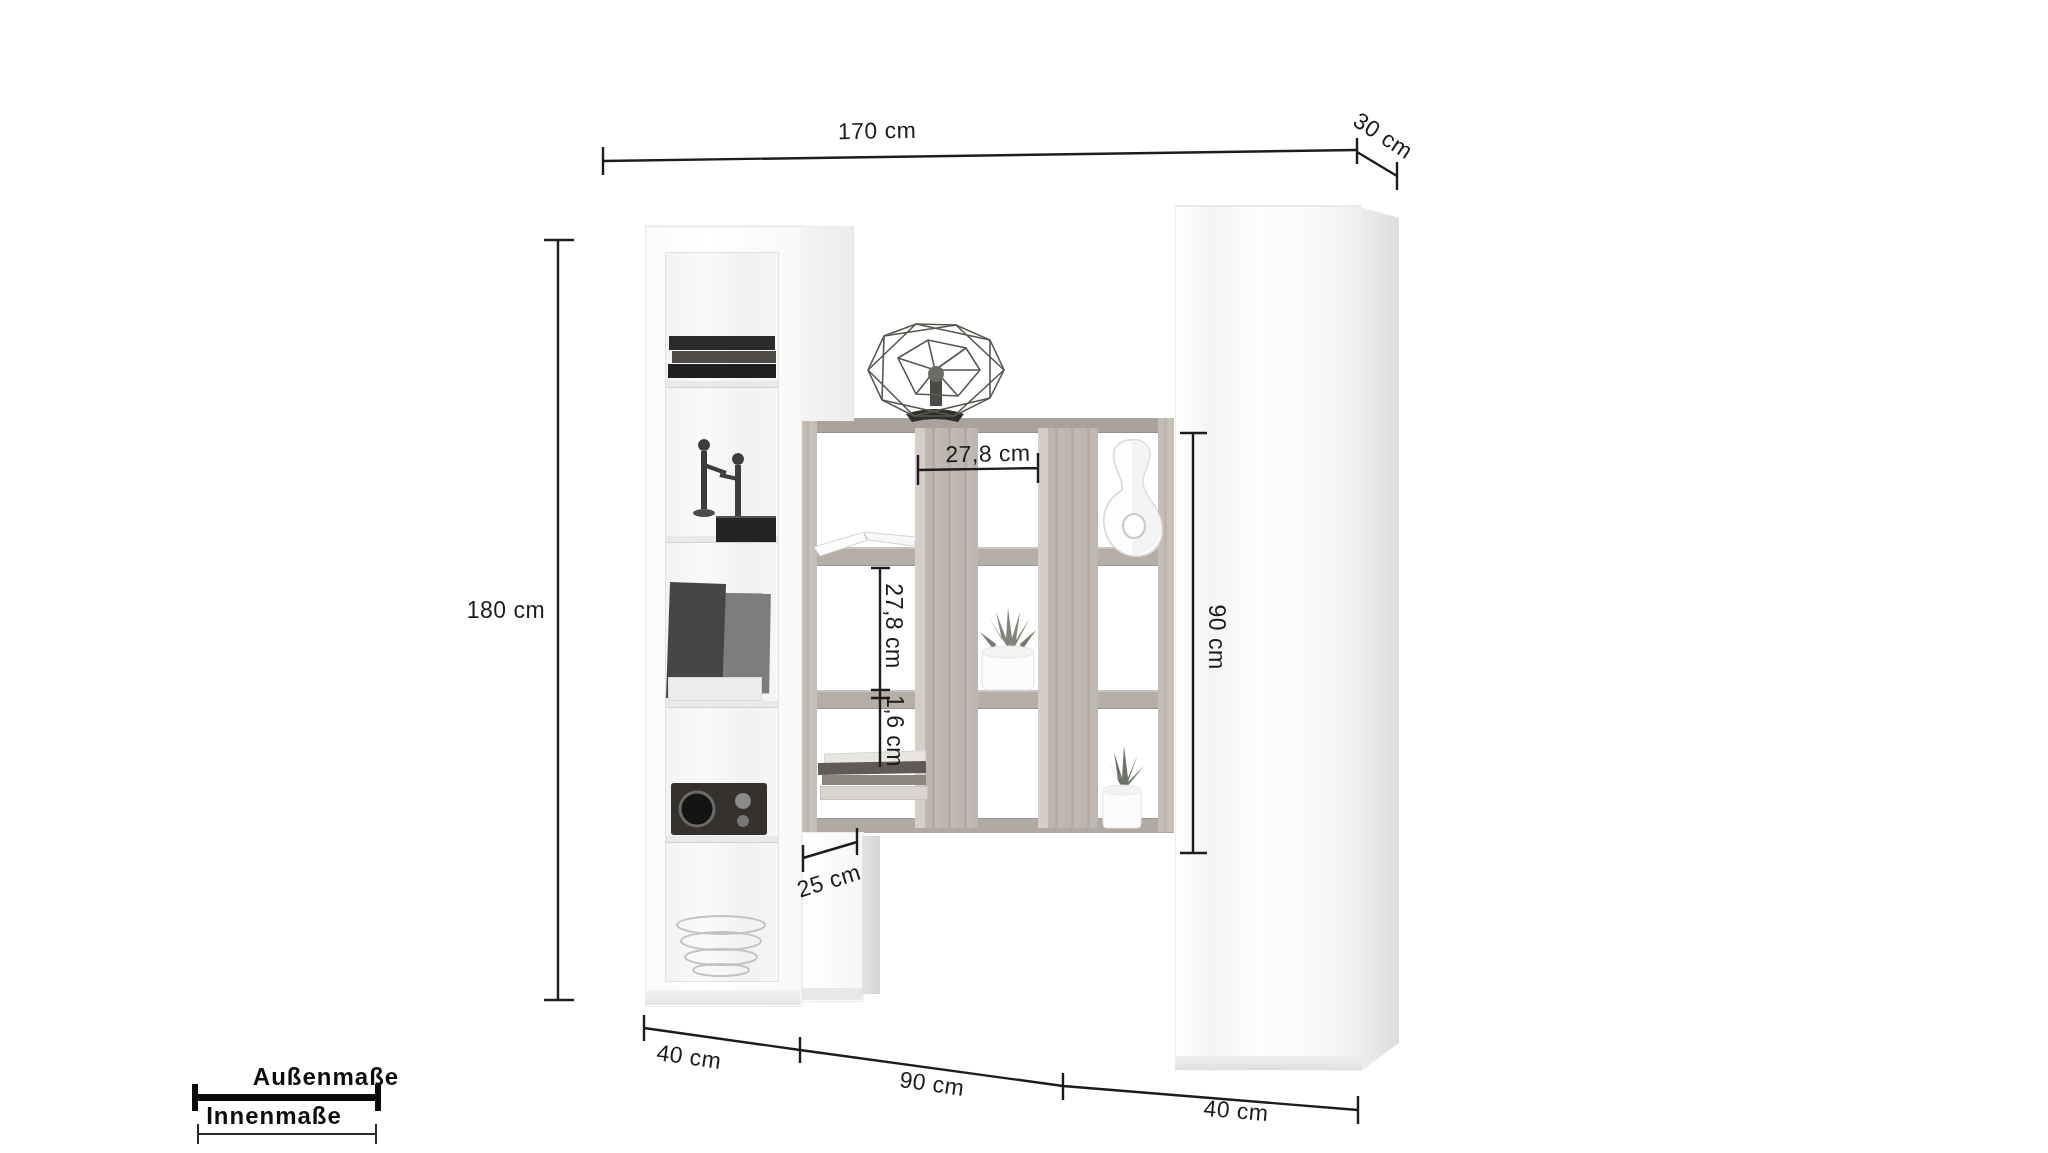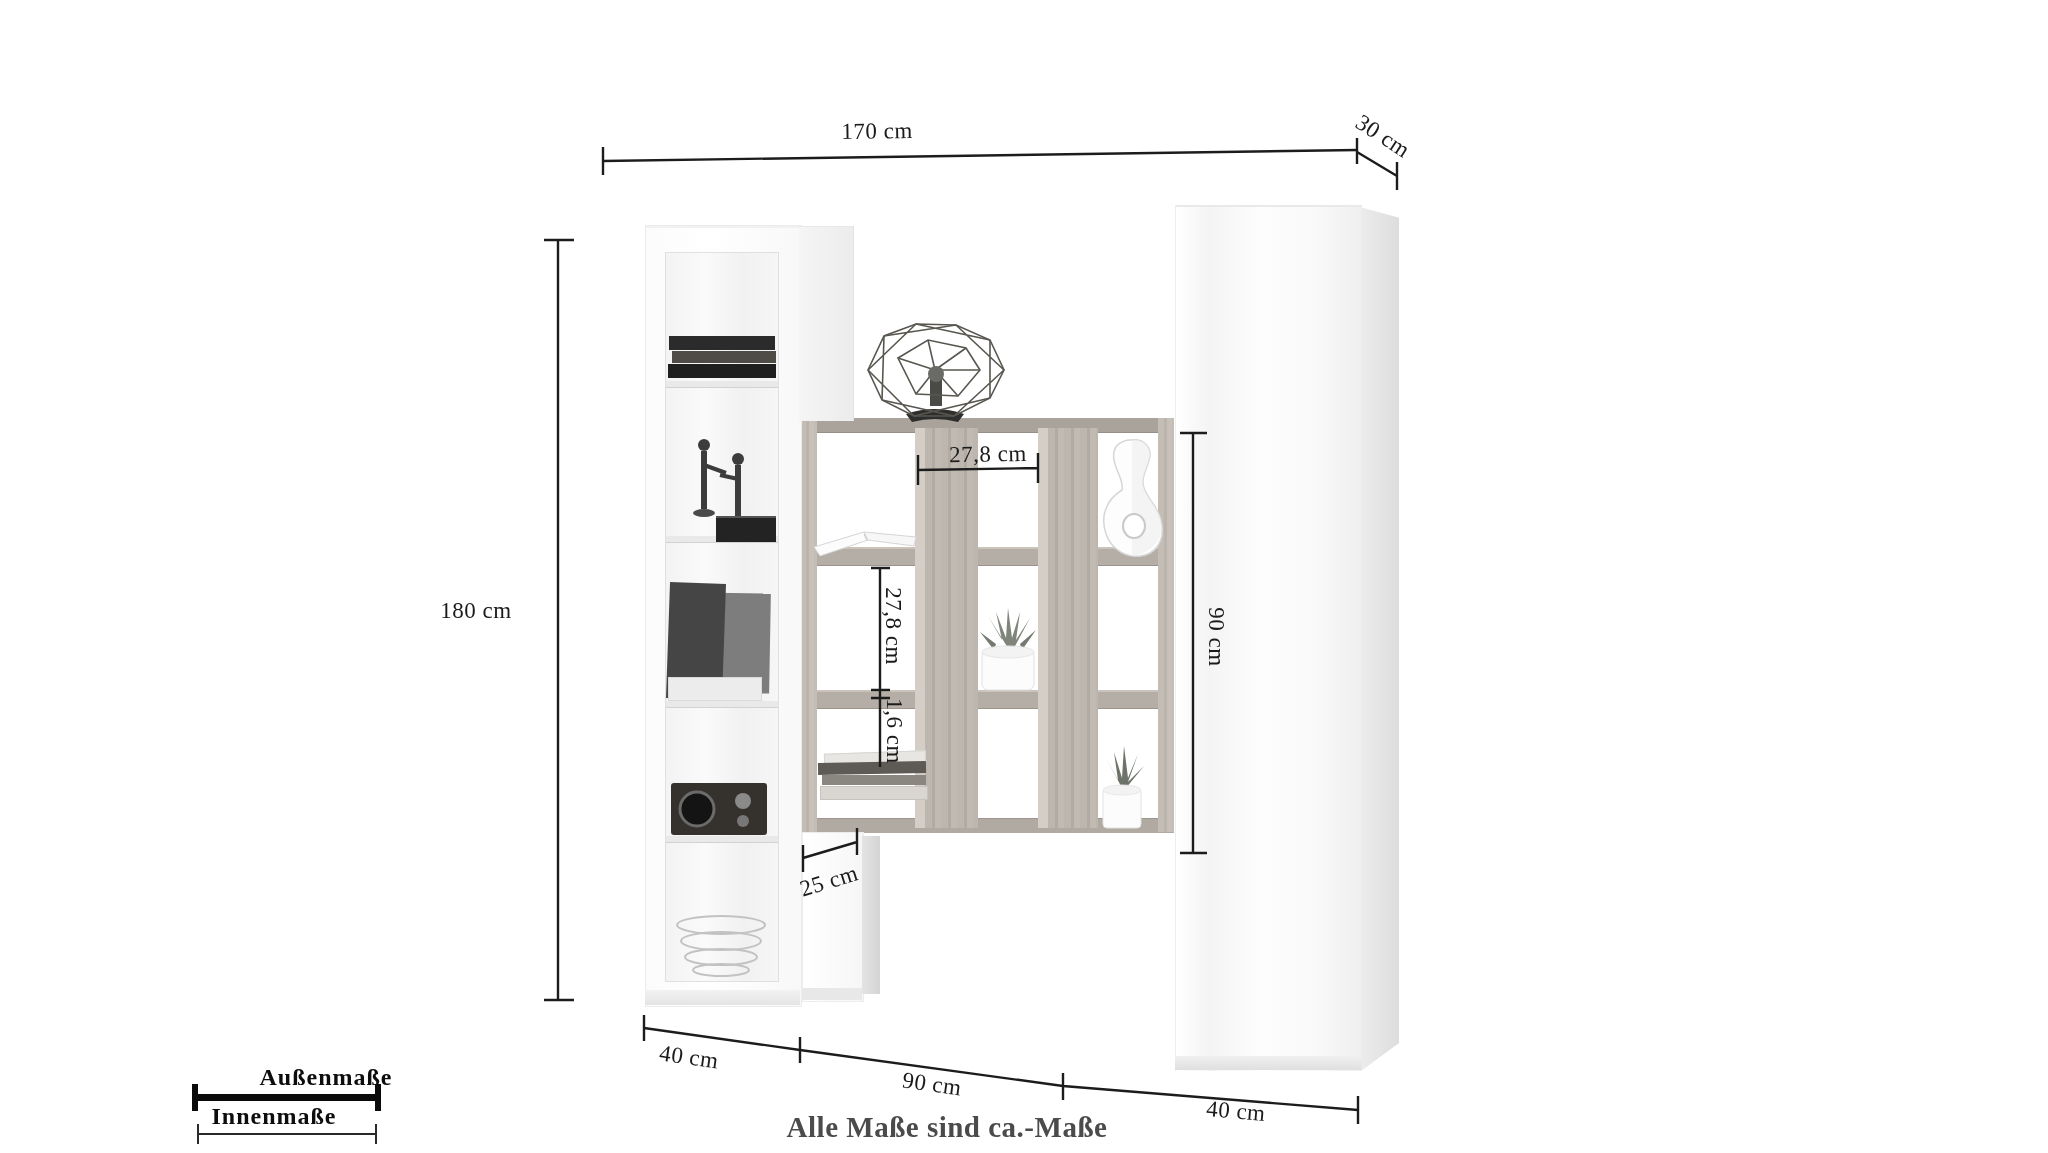--- a/index.html
+++ b/index.html
@@ -1,17 +1,17 @@
 <!DOCTYPE html>
 <html><head>
 <meta charset="utf-8">
 <style>
   html,body{margin:0;padding:0;background:#ffffff;}
   #canvas{position:relative;width:2048px;height:1153px;background:#ffffff;overflow:hidden;
-          font-family:Liberation Serif, serif;}
+          font-family:Liberation Sans, sans-serif;}
 
   
   .abs{position:absolute;}
   .dim-label{position:absolute;font-size:23px;line-height:1;color:#1b1b1b;white-space:nowrap;
              letter-spacing:0.5px;}
   .note-text{position:absolute;font-size:29px;font-weight:bold;color:#4b4b4b;white-space:nowrap;
              transform:translate(-50%,-50%);letter-spacing:0.5px;}
   .legend-label{position:absolute;font-size:24px;font-weight:bold;color:#0d0d0d;white-space:nowrap;
                 transform:translate(-50%,-50%);letter-spacing:1px;}
 
@@ -184,32 +184,31 @@
 
       <path d="M803,858 L857,842 M803,845 L803,872 M857,828 L857,855"></path>
 
       <path d="M644,1028 L800,1050 L1063,1086 L1358,1110"></path>
       <path d="M644,1015 L644,1041 M800,1037 L800,1063 M1063,1073 L1063,1100 M1358,1096 L1358,1124"></path>
     </g>
   </svg>
 
   <div class="dim-label" style="left:877px;top:131px;transform:translate(-50%,-50%) rotate(-1deg);">170 cm</div>
   <div class="dim-label" style="left:1383px;top:136px;transform:translate(-50%,-50%) rotate(33deg);">30 cm</div>
-  <div class="dim-label" style="left:476px;top:610px;transform:translate(-50%,-50%);">180 cm</div>
+  <div class="dim-label" style="left:506px;top:610px;transform:translate(-50%,-50%);">180 cm</div>
   <div class="dim-label" style="left:988px;top:454px;transform:translate(-50%,-50%) rotate(-1deg);">27,8 cm</div>
   <div class="dim-label" style="left:893px;top:626px;transform:translate(-50%,-50%) rotate(90deg);">27,8 cm</div>
   <div class="dim-label" style="left:894px;top:731px;transform:translate(-50%,-50%) rotate(90deg);">1,6 cm</div>
   <div class="dim-label" style="left:1216px;top:637px;transform:translate(-50%,-50%) rotate(90deg);">90 cm</div>
   <div class="dim-label" style="left:829px;top:881px;transform:translate(-50%,-50%) rotate(-17deg);">25 cm</div>
   <div class="dim-label" style="left:689px;top:1057px;transform:translate(-50%,-50%) rotate(8deg);">40 cm</div>
   <div class="dim-label" style="left:932px;top:1084px;transform:translate(-50%,-50%) rotate(8deg);">90 cm</div>
   <div class="dim-label" style="left:1236px;top:1111px;transform:translate(-50%,-50%) rotate(5deg);">40 cm</div>
 
   <div>
     <div class="legend-label" style="left:286px;top:1077px;margin-left:40px;">Außenmaße</div>
     <div class="legend-bar-thick"></div>
     <div class="legend-label" style="left:274px;top:1116px;">Innenmaße</div>
     <div class="legend-line-thin"></div>
   </div>
 
-  <div class="note-text" style="left:947px;top:1127px;">Alle Maße sind ca.-Maße</div>
 
 </div>
 
 </body></html>

